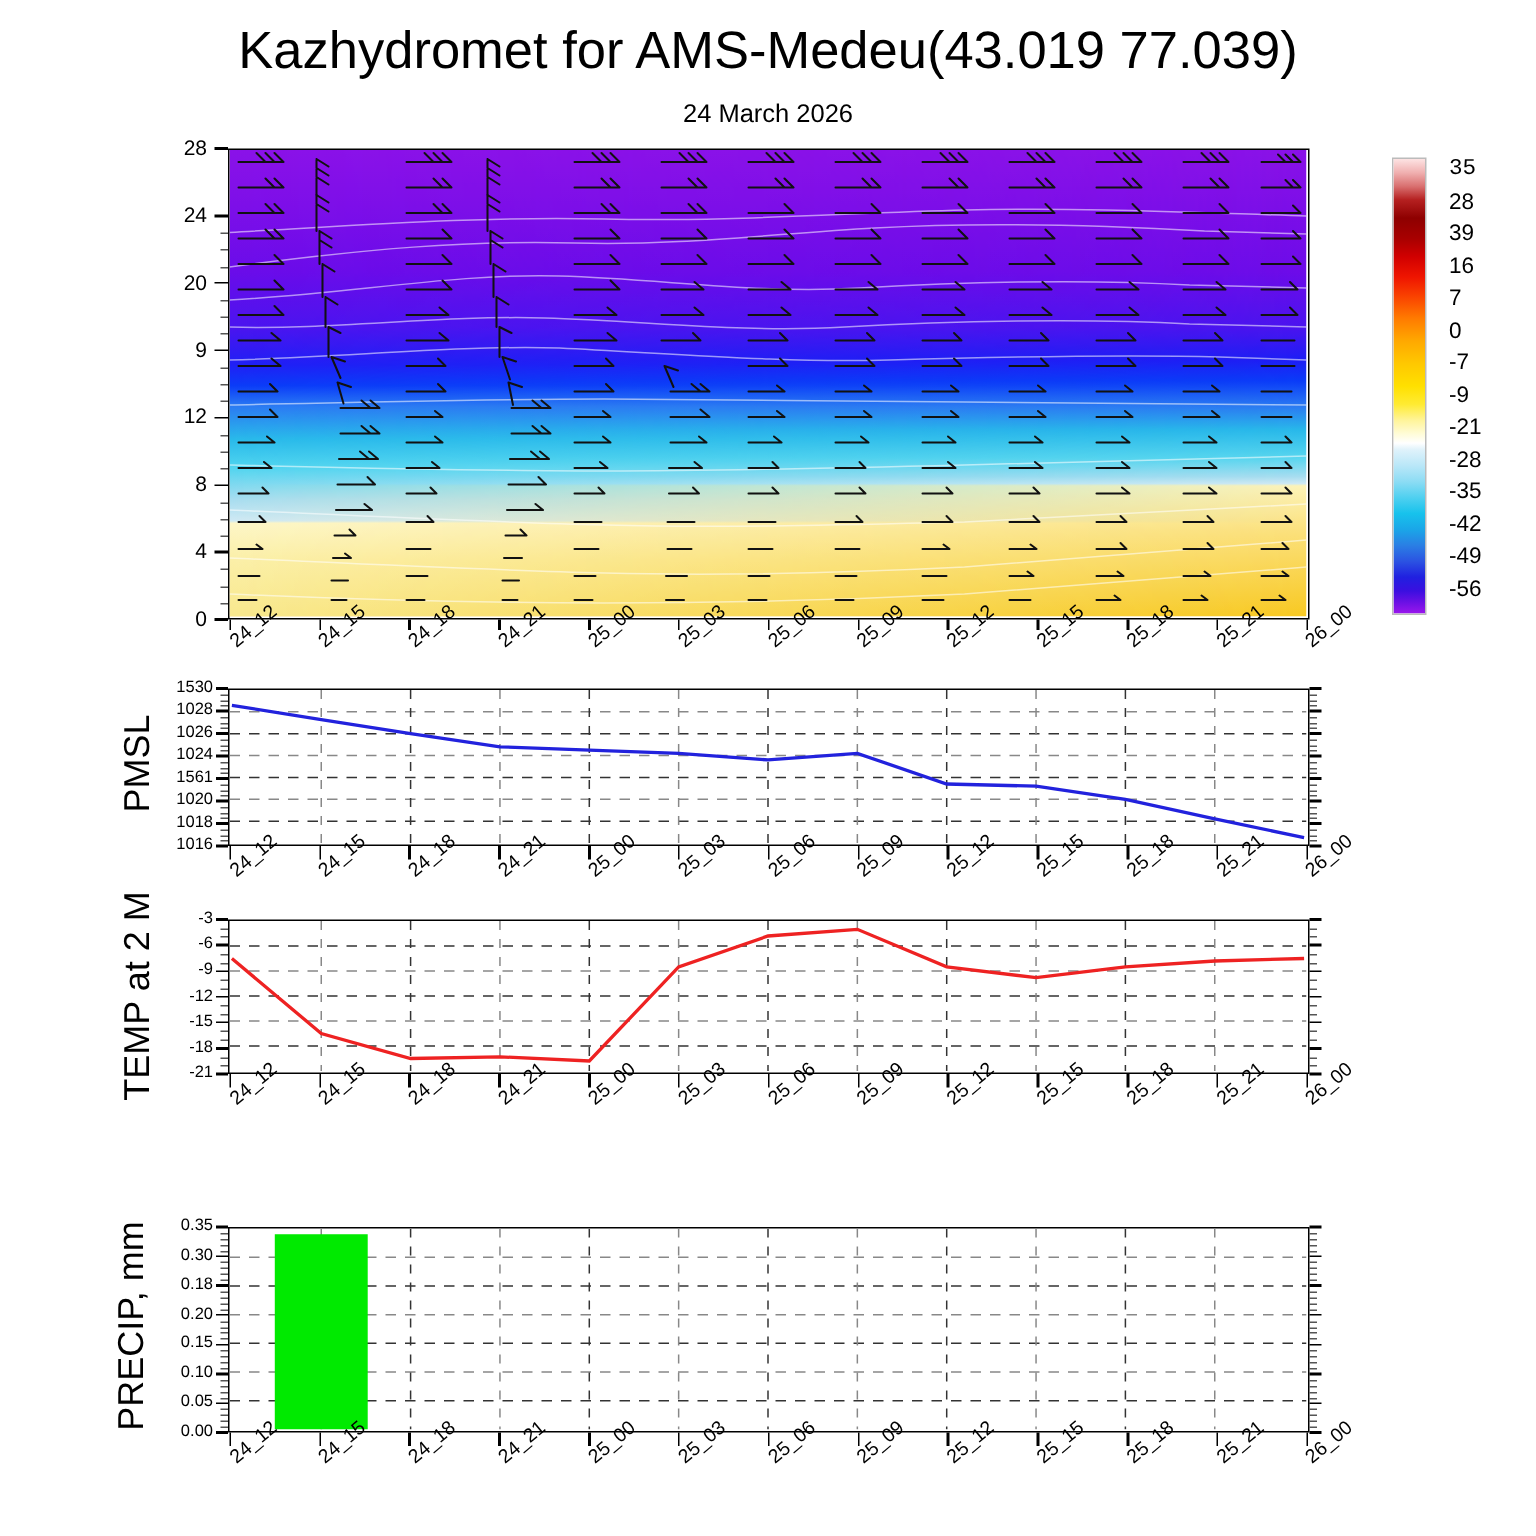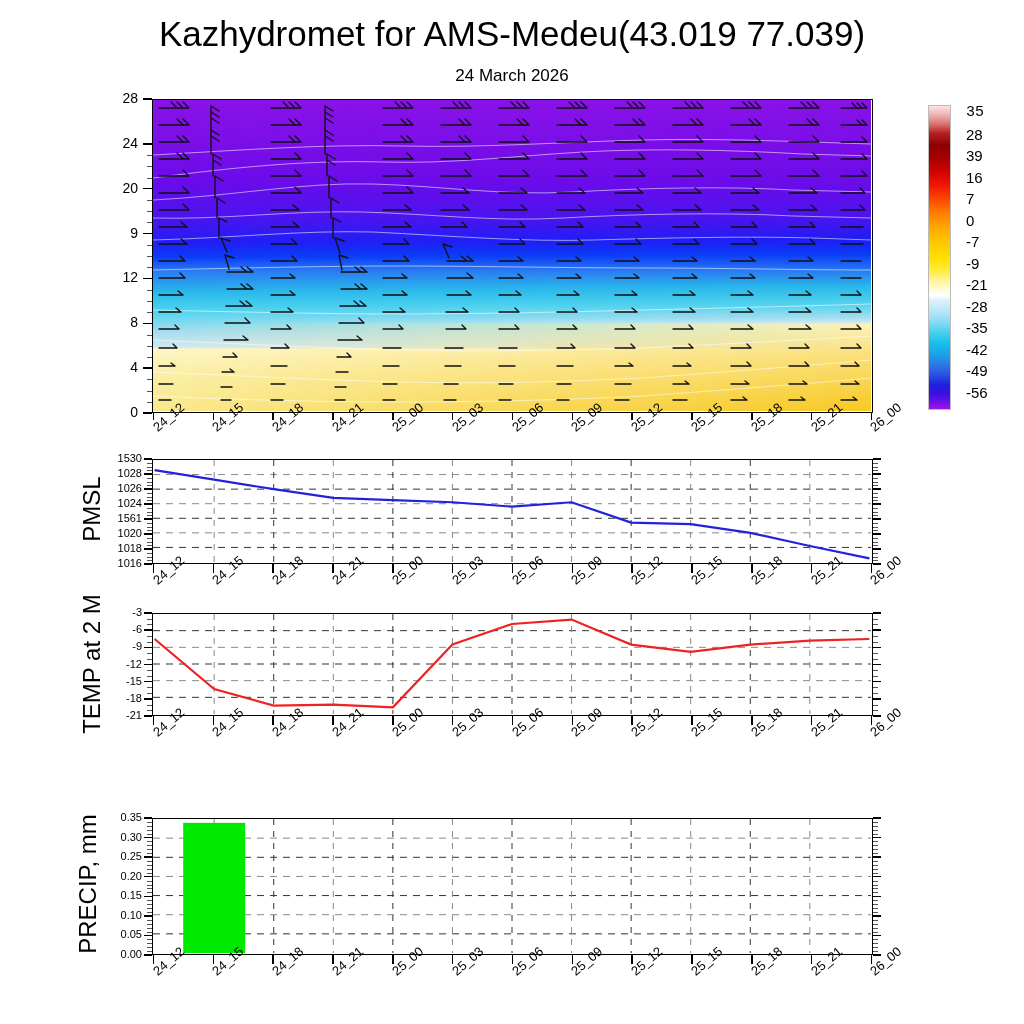--- a/index.html
+++ b/index.html
@@ -855,21 +855,21 @@
     <div class="tick-h" style="left: 873px; top: 875.964px; width: 8px;"></div>
     <div class="mtick-h" style="left: 147px; top: 872.8px; width: 5px;"></div>
     <div class="mtick-h" style="left: 873px; top: 872.8px; width: 5px;"></div>
     <div class="mtick-h" style="left: 147px; top: 868.886px; width: 5px;"></div>
     <div class="mtick-h" style="left: 873px; top: 868.886px; width: 5px;"></div>
     <div class="mtick-h" style="left: 147px; top: 864.971px; width: 5px;"></div>
     <div class="mtick-h" style="left: 873px; top: 864.971px; width: 5px;"></div>
     <div class="mtick-h" style="left: 147px; top: 861.057px; width: 5px;"></div>
     <div class="mtick-h" style="left: 873px; top: 861.057px; width: 5px;"></div>
     <div class="tick-h" style="left: 144px; top: 856.393px; width: 8px;"></div>
-    <div class="ylabel-small" style="left: 100px; top: 850.143px; width: 42px;">0.25</div>
+    <div class="ylabel-small" style="left: 100px; top: 850.143px; width: 42px;">0.18</div>
     <div class="tick-h" style="left: 873px; top: 856.393px; width: 8px;"></div>
     <div class="mtick-h" style="left: 147px; top: 853.229px; width: 5px;"></div>
     <div class="mtick-h" style="left: 873px; top: 853.229px; width: 5px;"></div>
     <div class="mtick-h" style="left: 147px; top: 849.314px; width: 5px;"></div>
     <div class="mtick-h" style="left: 873px; top: 849.314px; width: 5px;"></div>
     <div class="mtick-h" style="left: 147px; top: 845.4px; width: 5px;"></div>
     <div class="mtick-h" style="left: 873px; top: 845.4px; width: 5px;"></div>
     <div class="mtick-h" style="left: 147px; top: 841.486px; width: 5px;"></div>
     <div class="mtick-h" style="left: 873px; top: 841.486px; width: 5px;"></div>
     <div class="tick-h" style="left: 144px; top: 836.821px; width: 8px;"></div>

